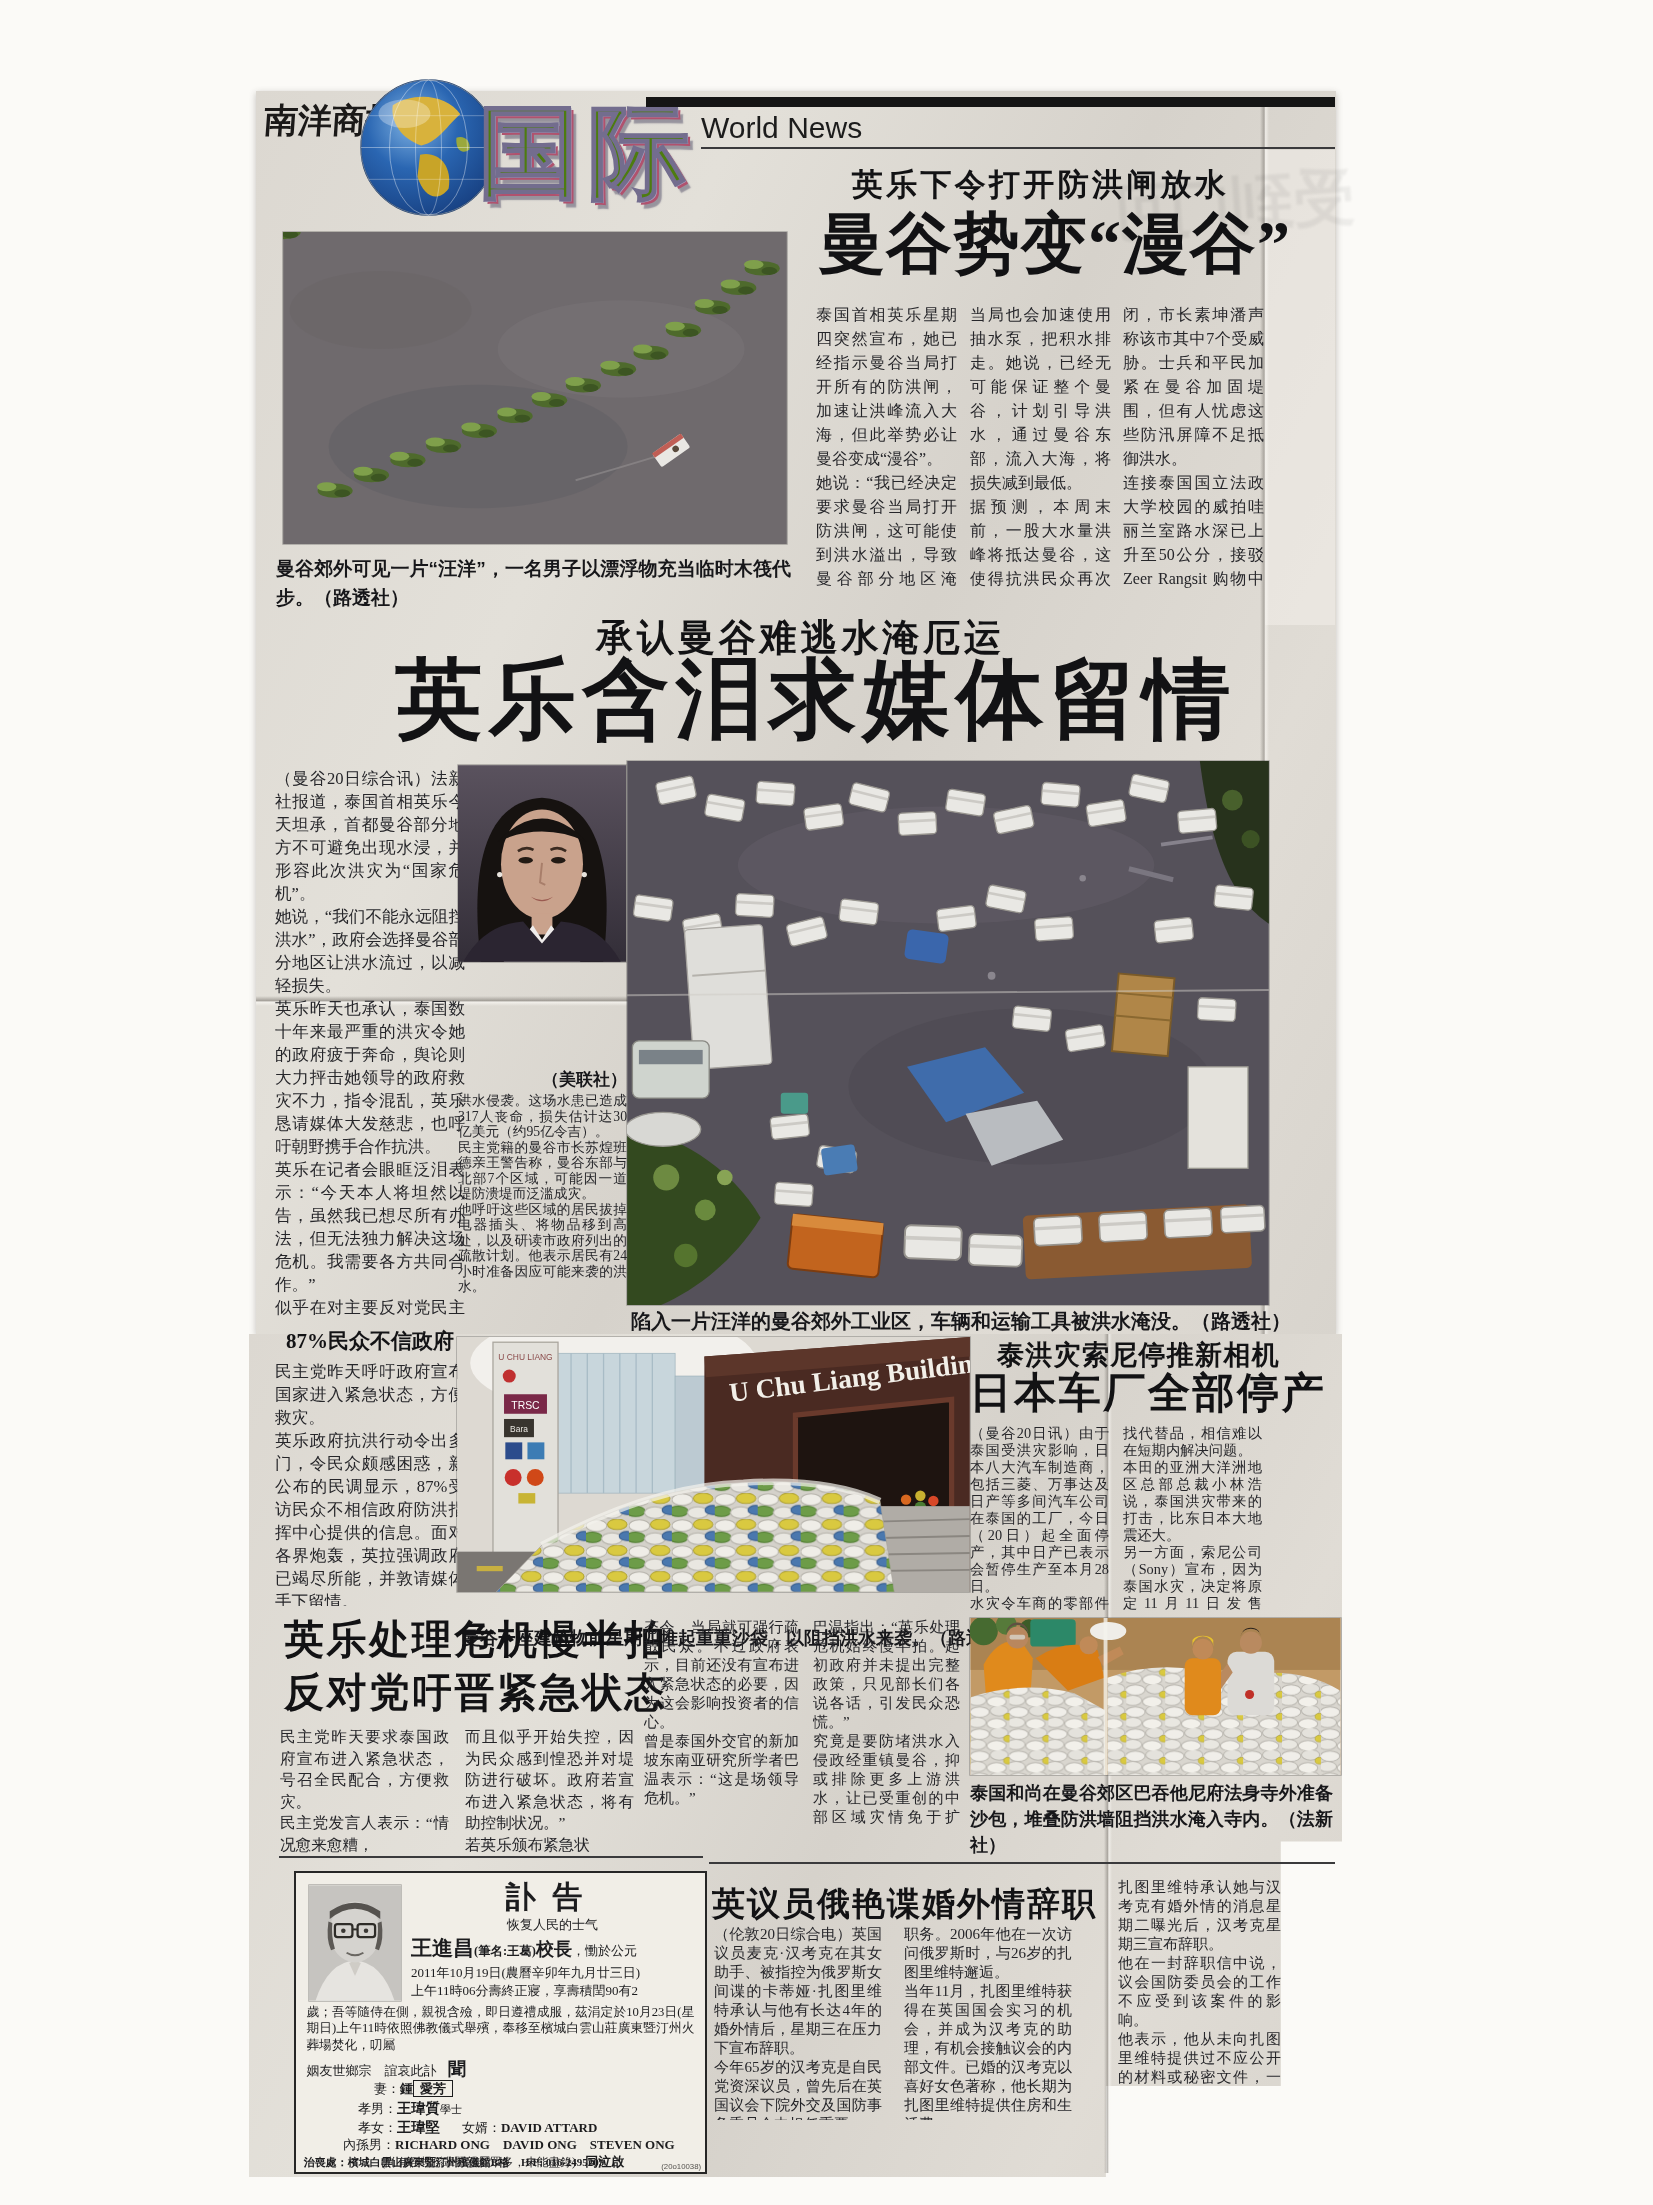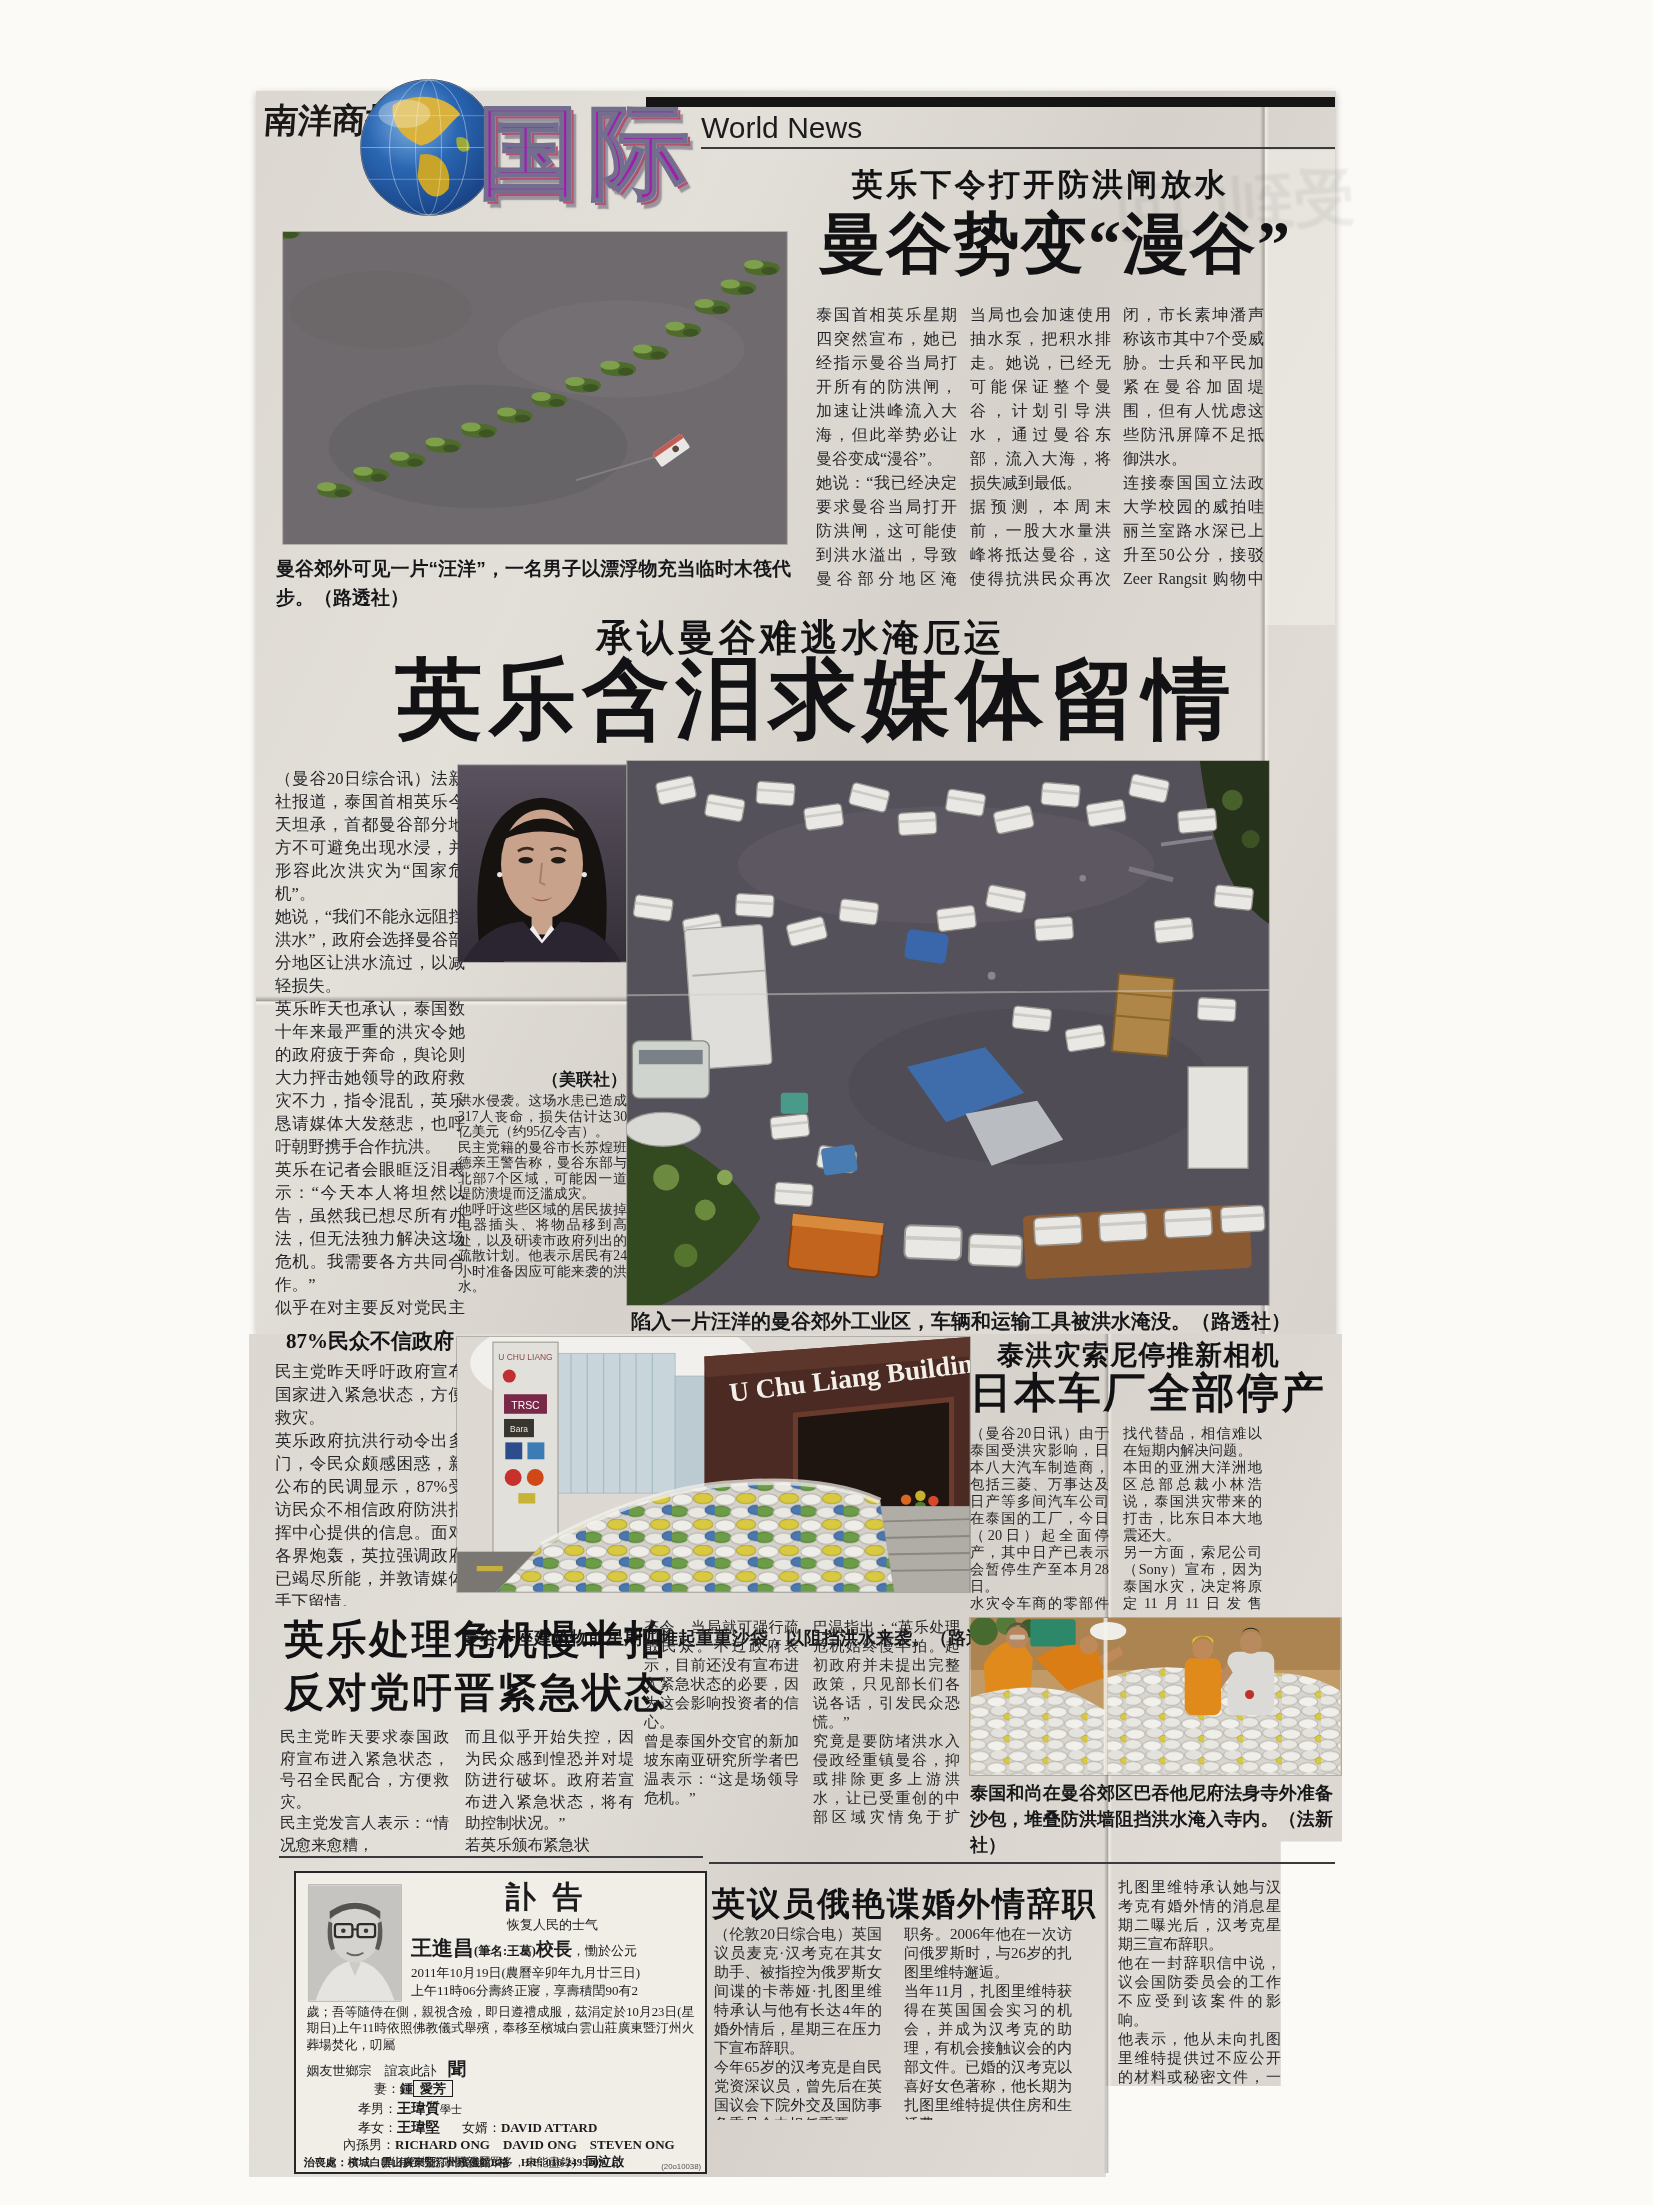--- a/index.html
+++ b/index.html
@@ -17,21 +17,21 @@
   .strip{background:rgba(242,239,233,.55);}
   .crease-h{background:linear-gradient(180deg,rgba(120,115,108,0),rgba(95,90,84,.45) 45%,rgba(250,248,244,.7) 62%,rgba(120,115,108,0));}
   .crease-v{background:linear-gradient(90deg,rgba(120,115,108,0),rgba(95,90,84,.4) 45%,rgba(250,248,244,.65) 62%,rgba(120,115,108,0));}
   .body-text{font-size:16.6px;line-height:23px;text-align:justify;white-space:pre-line;color:#26262a;overflow:hidden;}
   .caption{font-family:"Liberation Sans","DejaVu Sans",sans-serif;font-weight:bold;color:#17171a;}
   .kicker{font-weight:bold;color:#121214;}
   .headline{font-weight:bold;color:#121214;}
   .photo{box-shadow:0 0 0 0.7px rgba(40,40,40,.35);}
   .rule{background:#3a3a3c;}
   .smudge{opacity:.07;color:#333;filter:blur(1.3px);font-weight:bold;pointer-events:none;}
-  .intl3d{font-weight:bold;color:#a21caf;letter-spacing:9px;
+  .intl3d{font-weight:bold;color:#4d7c0f;letter-spacing:9px;
      text-shadow:1.3px 1.3px 0 #a89fc0,3.3px 3.3px 0 #b0526e,5.9px 6.5px 1.3px rgba(90,85,110,.55);
      -webkit-text-stroke:1.6px #736d8e;}
   .obit{background:#f1eee7;border:2px solid #262626;}
   .obit .row{position:absolute;white-space:nowrap;color:#1c1c1e;}
   .boxed{border:1.3px solid #1c1c1e;padding:0 6px;}
   .ghost-oval{border-radius:50%;}
 </style>
 </head>
 <body>
 

